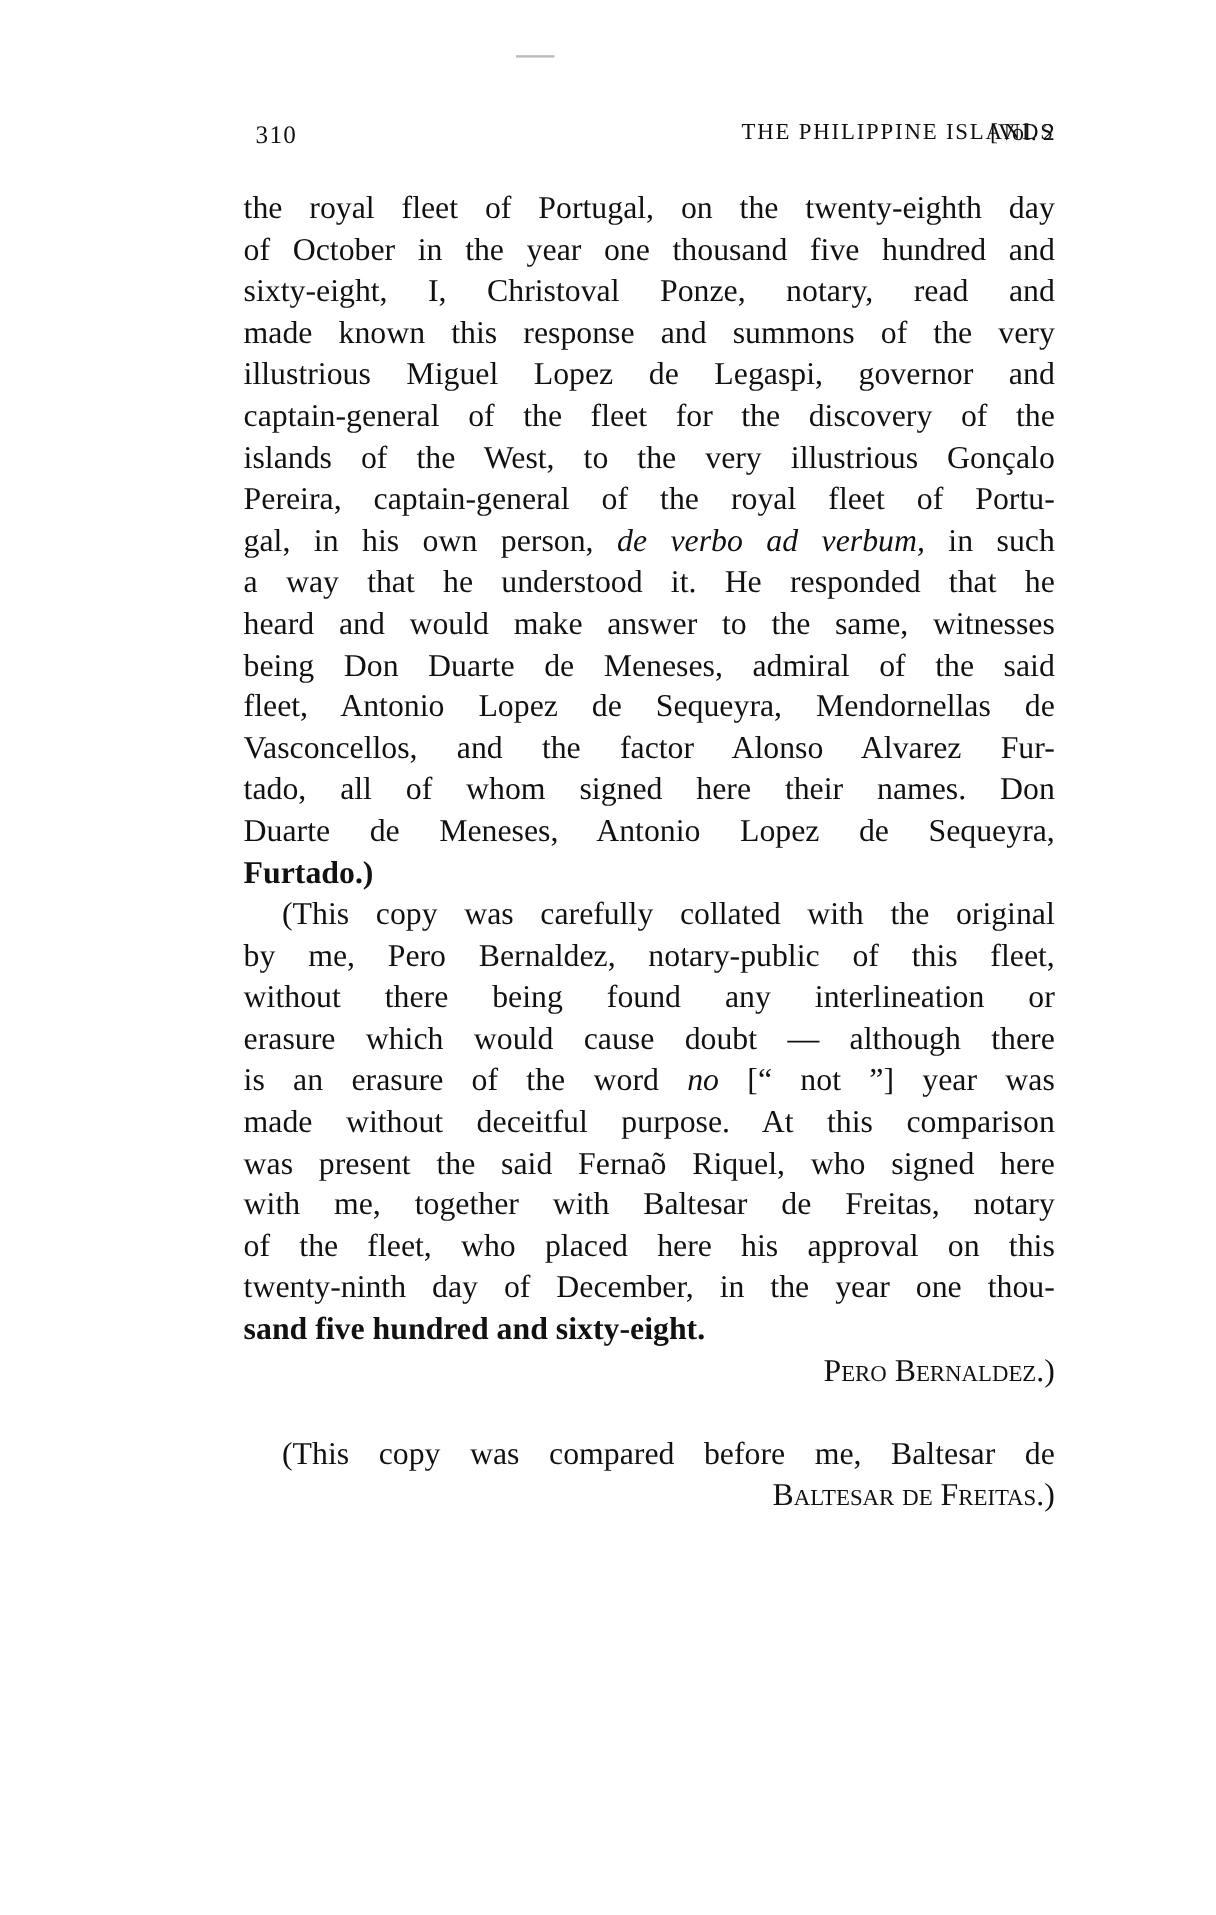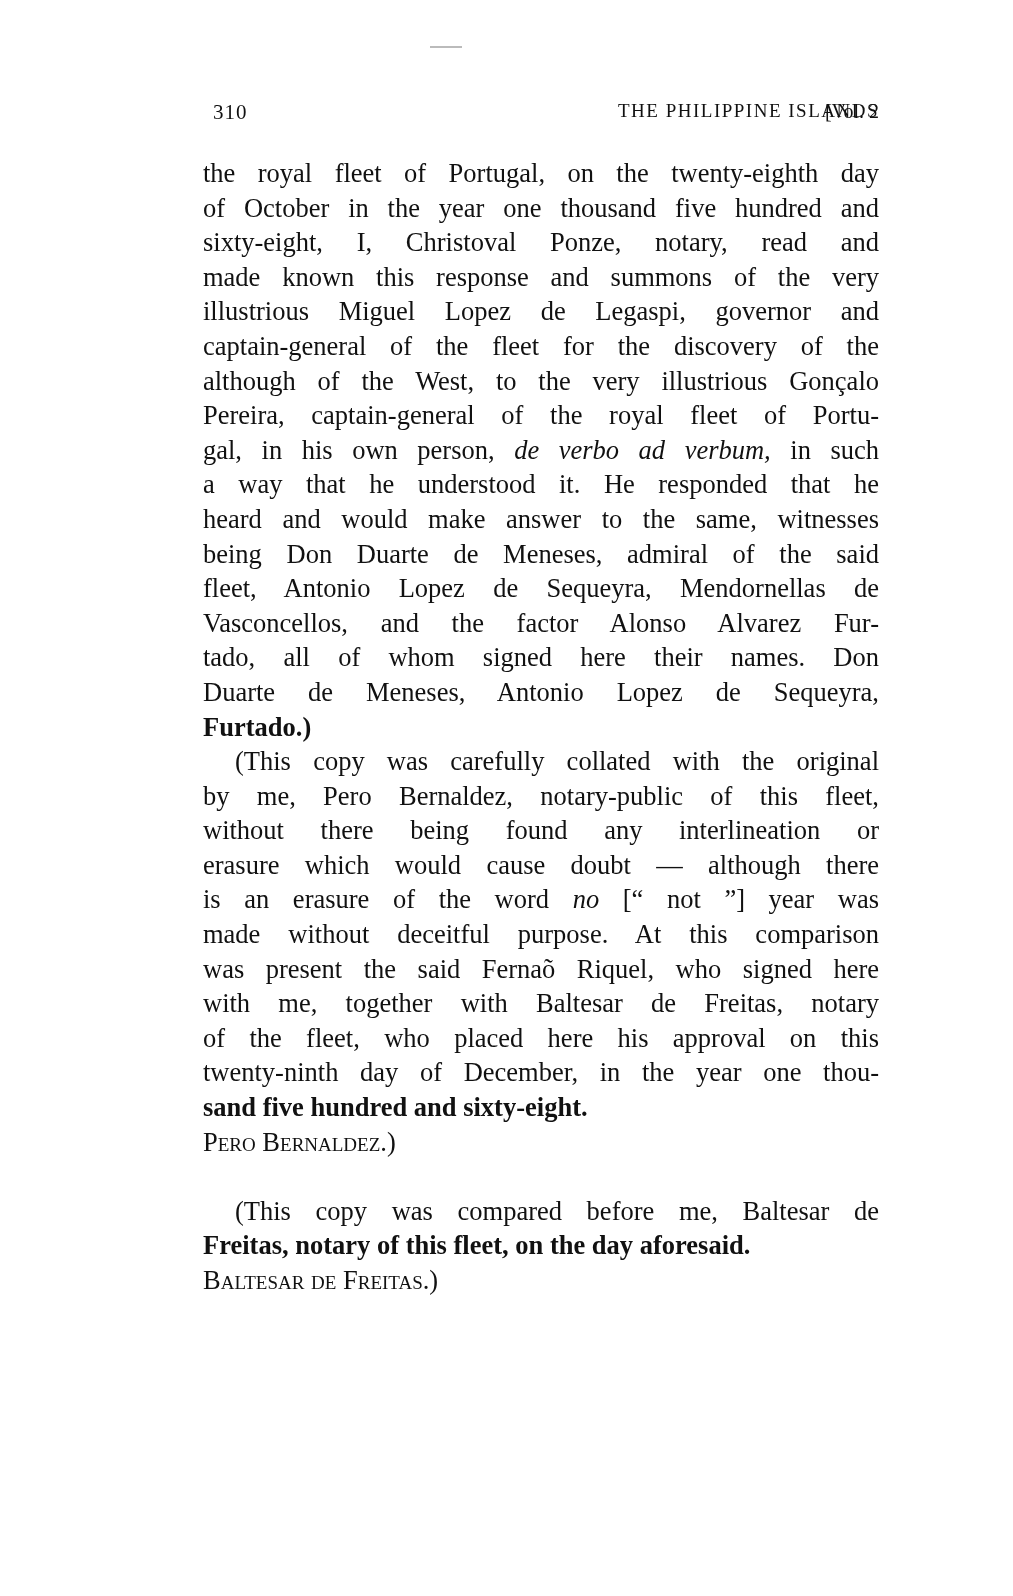--- a/index.html
+++ b/index.html
@@ -6,21 +6,21 @@
   body { width: 1013px; height: 1596px; position: relative; overflow: hidden; }
   .page { position: absolute; left: 203px; top: 0; width: 676px; font-family: "Liberation Serif", "DejaVu Serif", serif; color: #111; }
   .header { position: absolute; top: 100px; left: 0; width: 676px; height: 30px; font-size: 21px; }
   .header .pno { position: absolute; left: 10px; top: 0; letter-spacing: 1px; }
   .header .title { position: absolute; left: 0; right: 0; text-align: right; top: 0; letter-spacing: 1.5px; font-size: 19px; }
   .header .vol { position: absolute; right: 0; top: 0; font-size: 20px; }
   .text { position: absolute; top: 156px; left: 0; width: 676px; font-size: 26.5px; line-height: 34.6px; text-align: justify; }
   .line { display: block; height: 34.6px; white-space: nowrap; text-align-last: justify; }
   .line.last { text-align-last: left; font-weight: bold; }
   .indent { padding-left: 32px; }
-  .sig { display: block; height: 34.6px; text-align: left; white-space: nowrap; font-variant: small-caps; }
+  .sig { display: block; height: 34.6px; text-align: right; white-space: nowrap; font-variant: small-caps; }
   .gap { display: block; height: 34.6px; }
   i { font-style: italic; }
   .mark { position: absolute; background: #bbb; }
 </style>
 </head>
 <body>
 
 <div class="mark" style="left:430px;top:46px;width:32px;height:2px;"></div>
 
 <div class="page">
@@ -31,21 +31,21 @@
   </div>
 
   <div class="text">
     <div>
       <span class="line">the royal fleet of Portugal, on the twenty-eighth day</span>
       <span class="line">of October in the year one thousand five hundred and</span>
       <span class="line">sixty-eight, I, Christoval Ponze, notary, read and</span>
       <span class="line">made known this response and summons of the very</span>
       <span class="line">illustrious Miguel Lopez de Legaspi, governor and</span>
       <span class="line">captain-general of the fleet for the discovery of the</span>
-      <span class="line">although of the West, to the very illustrious Gonçalo</span>
+      <span class="line">islands of the West, to the very illustrious Gonçalo</span>
       <span class="line">Pereira, captain-general of the royal fleet of Portu-</span>
       <span class="line"><span>gal, in his own person,</span> <i>de verbo ad verbum,</i> <span>in such</span></span>
       <span class="line">a way that he understood it.  He responded that he</span>
       <span class="line">heard and would make answer to the same, witnesses</span>
       <span class="line">being Don Duarte de Meneses, admiral of the said</span>
       <span class="line">fleet, Antonio Lopez de Sequeyra, Mendornellas de</span>
       <span class="line">Vasconcellos, and the factor Alonso Alvarez Fur-</span>
       <span class="line">tado, all of whom signed here their names.  Don</span>
       <span class="line">Duarte de Meneses, Antonio Lopez de Sequeyra,</span>
       <span class="line last">Furtado.)</span>
@@ -63,17 +63,16 @@
       <span class="line">of the fleet, who placed here his approval on this</span>
       <span class="line">twenty-ninth day of December, in the year one thou-</span>
       <span class="line last">sand five hundred and sixty-eight.</span>
       <span class="sig">Pero Bernaldez.)</span>
     </div>
 
     <span class="gap"></span>
 
     <div>
       <span class="line indent">(This copy was compared before me, Baltesar de</span>
-      <span class="line last">Freitas, notary of this fleet, on the day aforesaid.</span>
       <span class="sig">Baltesar de Freitas.)</span>
     </div>
   </div>
 </div>
 
 </body></html>

